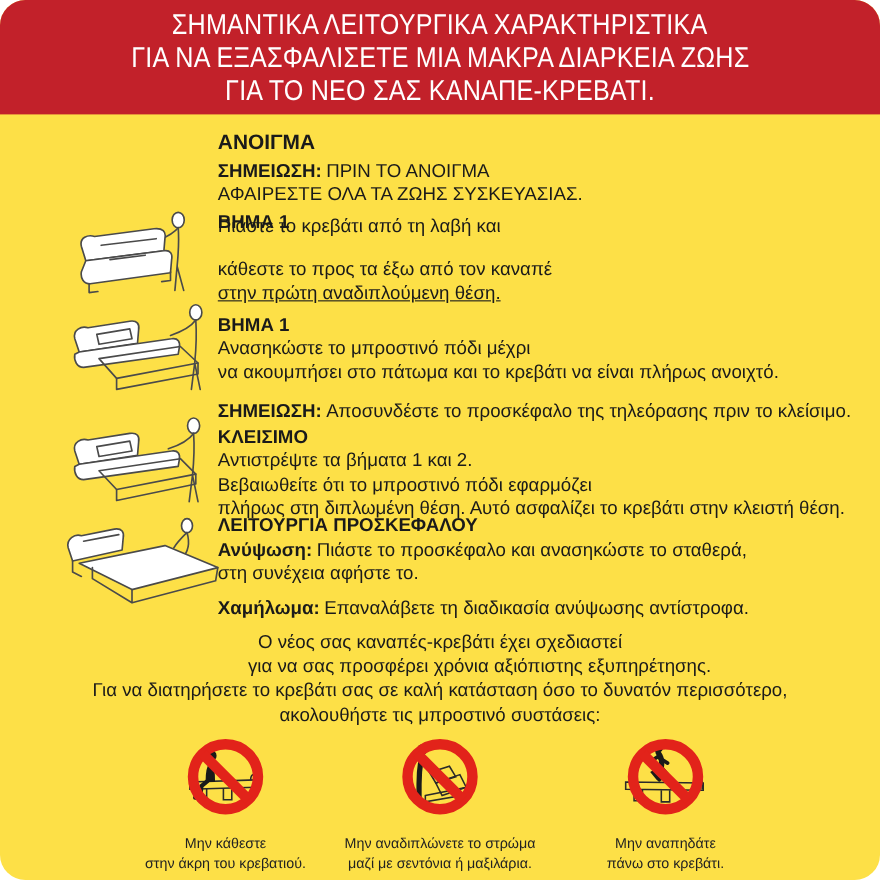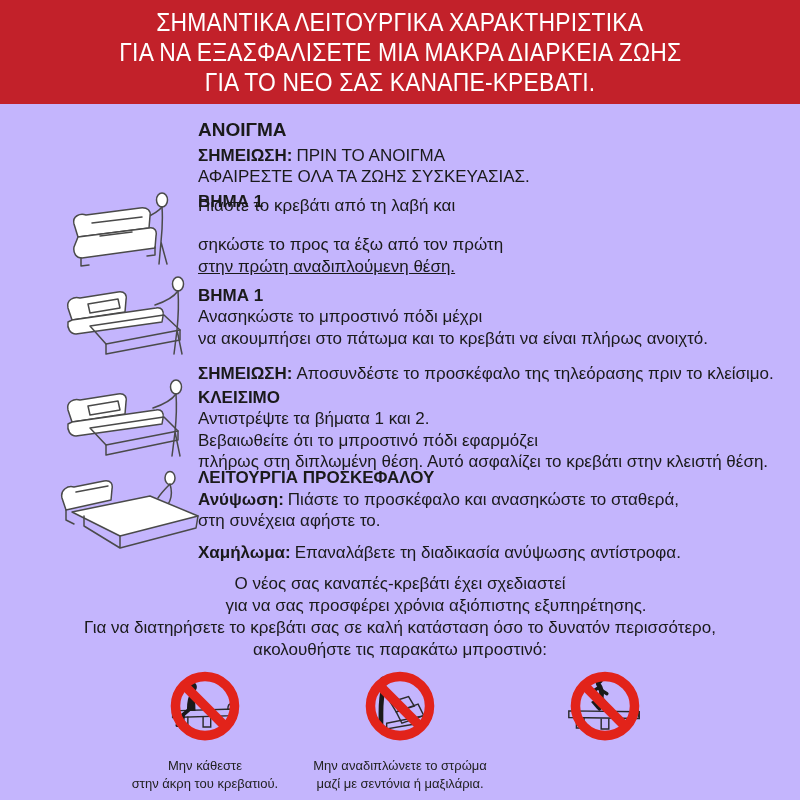--- a/index.html
+++ b/index.html
@@ -1,17 +1,17 @@
 <!DOCTYPE html>
 <html><head>
 <meta charset="utf-8">
 <style>
   html,body{margin:0;padding:0;background:#ffffff;}
-  #page{position:relative;width:800px;height:800px;background:#c4b5fd;overflow:hidden;
-        font-family:"Liberation Sans",sans-serif;color:#1a1a1a;}
+  #page{position:relative;width:800px;height:800px;background:#fde047;overflow:hidden;
+        font-family:"Liberation Sans",sans-serif;color:#1a1a1a;border-radius:23px;}
 
   
   .banner{position:absolute;left:0;top:0;width:800px;height:104px;display:flex;
           flex-direction:column;justify-content:center;align-items:center;}
   .banner-line{font-size:26px;line-height:30px;white-space:nowrap;
                transform:scaleX(0.88);transform-origin:center;font-weight:400;letter-spacing:0.2px;}
 
   
   .ln{position:absolute;left:198px;font-size:17px;line-height:20px;white-space:nowrap;}
   .ttl{font-weight:bold;}
@@ -101,21 +101,21 @@
 
   <div class="ln big ttl" style="top:120px;">ΑΝΟΙΓΜΑ</div>
 
   <div class="ln" style="top:146px;">
     <span class="lbl">ΣΗΜΕΙΩΣΗ:</span><span>ΠΡΙΝ ΤΟ ΑΝΟΙΓΜΑ</span>
   </div>
   <div class="ln" style="top:167px;">ΑΦΑΙΡΕΣΤΕ ΟΛΑ ΤΑ ΖΩΗΣ ΣΥΣΚΕΥΑΣΙΑΣ.</div>
 
   <div class="ln ttl" style="top:192px;">ΒΗΜΑ 1</div>
   <div class="ln" style="top:196px;">Πιάστε το κρεβάτι από τη λαβή και</div>
-  <div class="ln" style="top:235px;">σηκώστε το προς τα έξω από τον πρώτη</div>
+  <div class="ln" style="top:235px;">κάθεστε το προς τα έξω από τον καναπέ</div>
   <div class="ln" style="top:257px;text-decoration:underline;">στην πρώτη αναδιπλούμενη θέση.</div>
 
   <div class="ln ttl" style="top:286px;">ΒΗΜΑ 1</div>
   <div class="ln" style="top:307px;">Ανασηκώστε το μπροστινό πόδι μέχρι</div>
   <div class="ln" style="top:329px;">να ακουμπήσει στο πάτωμα και το κρεβάτι να είναι πλήρως ανοιχτό.</div>
 
   <div class="ln" style="top:364px;">
     <span class="lbl">ΣΗΜΕΙΩΣΗ:</span><span>Αποσυνδέστε το προσκέφαλο της τηλεόρασης πριν το κλείσιμο.</span>
   </div>
 
@@ -129,21 +129,21 @@
     <span class="lbl">Ανύψωση:</span><span>Πιάστε το προσκέφαλο και ανασηκώστε το σταθερά,</span>
   </div>
   <div class="ln" style="top:511px;">στη συνέχεια αφήστε το.</div>
   <div class="ln" style="top:543px;">
     <span class="lbl">Χαμήλωμα:</span><span>Επαναλάβετε τη διαδικασία ανύψωσης αντίστροφα.</span>
   </div>
 
   <div class="cn" style="top:574px;">Ο νέος σας καναπές-κρεβάτι έχει σχεδιαστεί</div>
   <div class="cn" style="top:596px;margin-left:36px;">για να σας προσφέρει χρόνια αξιόπιστης εξυπηρέτησης.</div>
   <div class="cn" style="top:618px;">Για να διατηρήσετε το κρεβάτι σας σε καλή κατάσταση όσο το δυνατόν περισσότερο,</div>
-  <div class="cn" style="top:640px;">ακολουθήστε τις παρακάτω μπροστινό:</div>
+  <div class="cn" style="top:640px;">ακολουθήστε τις μπροστινό συστάσεις:</div>
 
   <div class="no-item" style="left:100px;top:668px;">
     <span>
       <svg width="84" height="80" viewBox="0 0 88 84">
         <g stroke="#2a2a2a" stroke-width="1.5" fill="none">
           <path d="M10,45 L74,43 L74,50 L10,52 Z"></path>
           <path d="M18,52 L18,63 L26,63 L26,51 M42,51 L42,62 L50,62 L50,51"></path>
           <path d="M68,43 C68,36 75,36 75,42 L75,49"></path>
         </g>
         <g fill="#1a1a1a" stroke="#1a1a1a" stroke-linecap="round">
@@ -201,15 +201,19 @@
           <path d="M37,17 C40,21 41,26 40,31" fill="none" stroke-width="5"></path>
           <path d="M38,20 L29,26 M38,22 L46,27" fill="none" stroke-width="3.5"></path>
           <path d="M40,31 L32,36 L37,42 M40,31 L45,37 L38,43" fill="none" stroke-width="3.5"></path>
         </g>
         <g stroke="#e2231a" stroke-width="10" fill="none">
           <circle cx="44" cy="40" r="31"></circle>
           <line x1="22" y1="18" x2="66" y2="62"></line>
         </g>
       </svg>
     </span>
+    <div class="no-cap">
+      <div>Μην αναπηδάτε</div>
+      <div>πάνω στο κρεβάτι.</div>
+    </div>
   </div>
 
 </div>
 
 </body></html>

